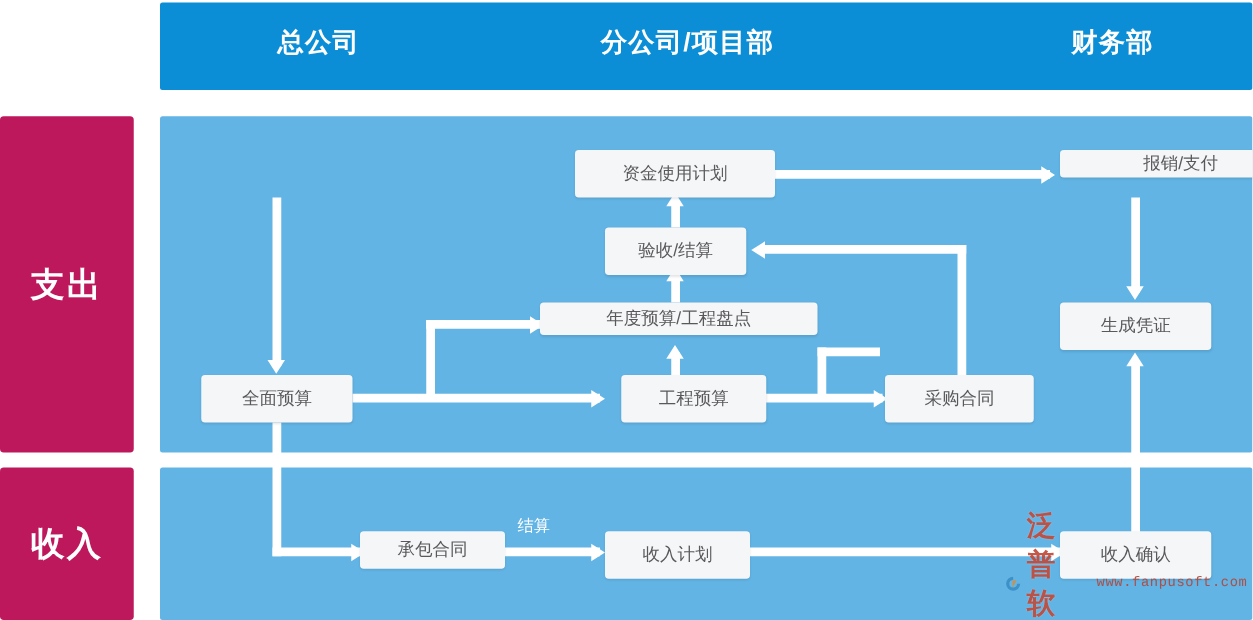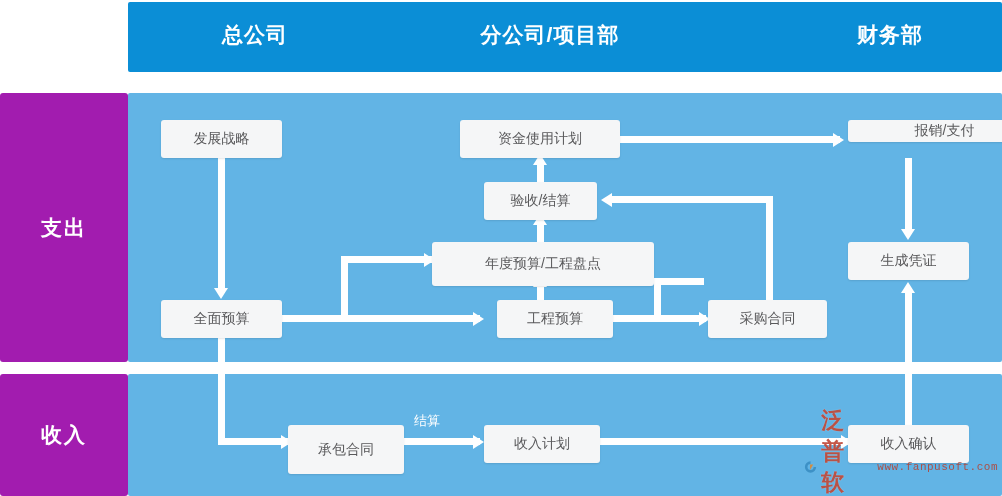--- a/index.html
+++ b/index.html
@@ -20,23 +20,23 @@
     position:absolute;top:0;height:70px;line-height:70px;
     color:#ffffff;font-size:21px;font-weight:bold;text-align:center;
     letter-spacing:1px;white-space:nowrap;
   }
   #hdr-0{left:128px;width:200px;margin-left:27px;}
   #hdr-1{left:400px;width:300px;}
   #hdr-2{left:790px;width:200px;}
 
   
   .side-label{
-    position:absolute;left:0;width:128px;
-    background:#a21caf;border-radius:3px;
-    color:#ffffff;font-size:21px;font-weight:bold;
+    position:absolute;left:0;width:107px;
+    background:#be185d;border-radius:3px;
+    color:#ffffff;font-size:27px;font-weight:bold;
     display:flex;align-items:center;justify-content:center;
     letter-spacing:2px;
   }
   #side-0{top:93px;height:269px;}
   #side-1{top:374px;height:122px;}
 
   
   .panel{
     position:absolute;left:128px;width:874px;
     background:#62b4e5;border-radius:2px;
@@ -146,39 +146,38 @@
   <div class="ln" style="left:218px;top:438px;width:70px;height:7px;"></div>
   <div class="ah ah-r" style="left:281px;top:435px;"></div>
 
   <div class="ln" style="left:404px;top:438px;width:76px;height:7px;"></div>
   <div class="ah ah-r" style="left:473px;top:435px;"></div>
   <div class="edge-label" style="left:414px;top:412px;">结算</div>
 
   <div class="ln" style="left:600px;top:438px;width:248px;height:7px;"></div>
   <div class="ah ah-r" style="left:841px;top:435px;"></div>
 
-  <div class="node" style="left:161px;top:120px;width:121px;height:38px;">发展战略</div>
 
   <div class="node" style="left:161px;top:300px;width:121px;height:38px;">全面预算</div>
 
   <div class="node" style="left:460px;top:120px;width:160px;height:38px;">资金使用计划</div>
 
   <div class="node" style="left:484px;top:182px;width:113px;height:38px;">验收/结算</div>
 
-  <div class="node" style="left:432px;top:242px;width:222px;height:44px;">年度预算/工程盘点</div>
+  <div class="node" style="left:432px;top:242px;width:222px;height:26px;">年度预算/工程盘点</div>
 
   <div class="node" style="left:484px;top:300px;width:116px;height:38px;margin-left:13px;">工程预算</div>
 
   <div class="node" style="left:708px;top:300px;width:119px;height:38px;">采购合同</div>
 
   <div class="node" style="left:848px;top:120px;width:121px;height:22px;padding-left:36px;">报销/支付</div>
 
   <div class="node" style="left:848px;top:242px;width:121px;height:38px;">生成凭证</div>
 
-  <div class="node" style="left:288px;top:425px;width:116px;height:49px;">承包合同</div>
+  <div class="node" style="left:288px;top:425px;width:116px;height:30px;">承包合同</div>
 
   <div class="node" style="left:484px;top:425px;width:116px;height:38px;">收入计划</div>
 
   <div class="node" style="left:848px;top:425px;width:121px;height:38px;">收入确认</div>
 
   <div id="watermark">
     <div class="wm-row">
       <svg width="30" height="30" viewBox="0 0 30 30">
         <path d="M15 2 A13 13 0 1 0 28 15 L22 15 A7 7 0 1 1 15 8 Z" fill="#3a8fc4"></path>
         <path d="M14 9 L21 9 L14 22 Z" fill="#e08a2e"></path>

